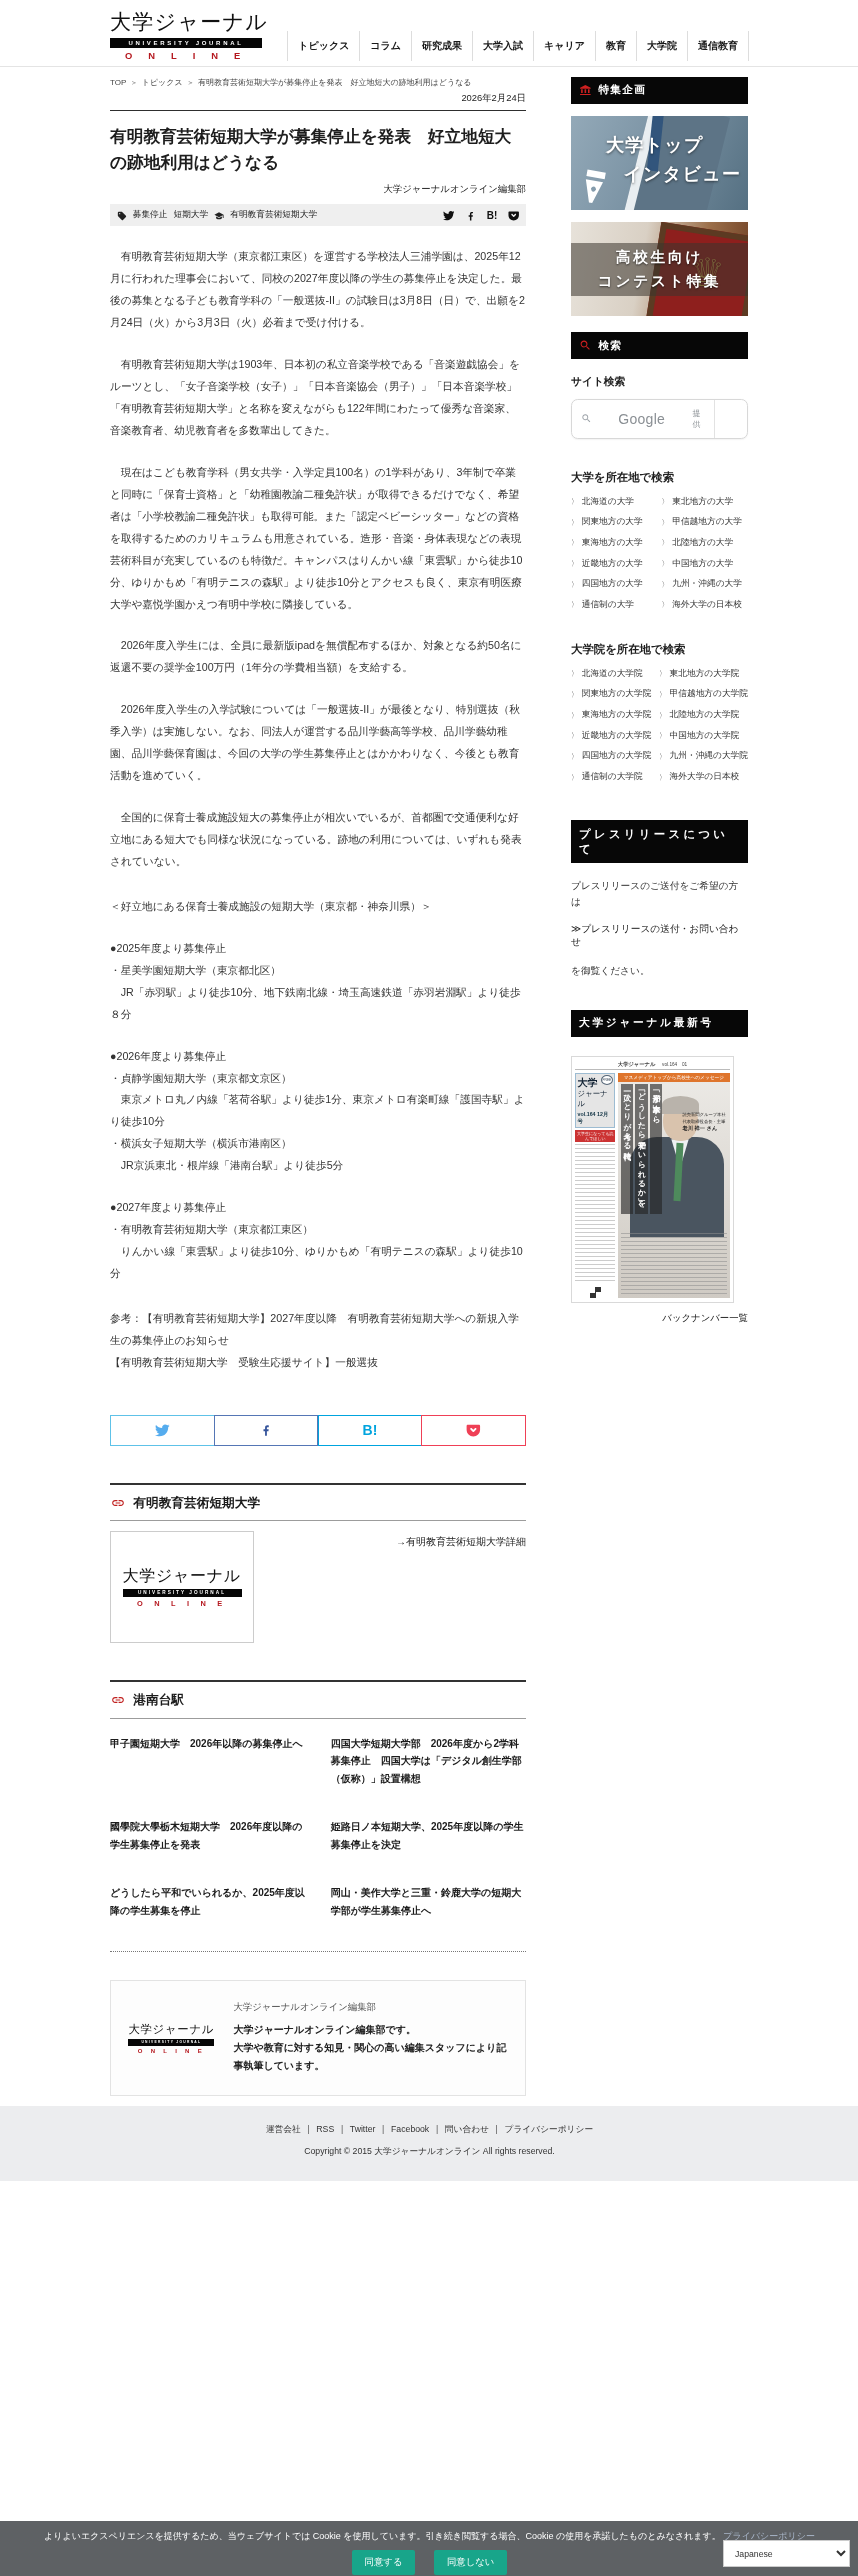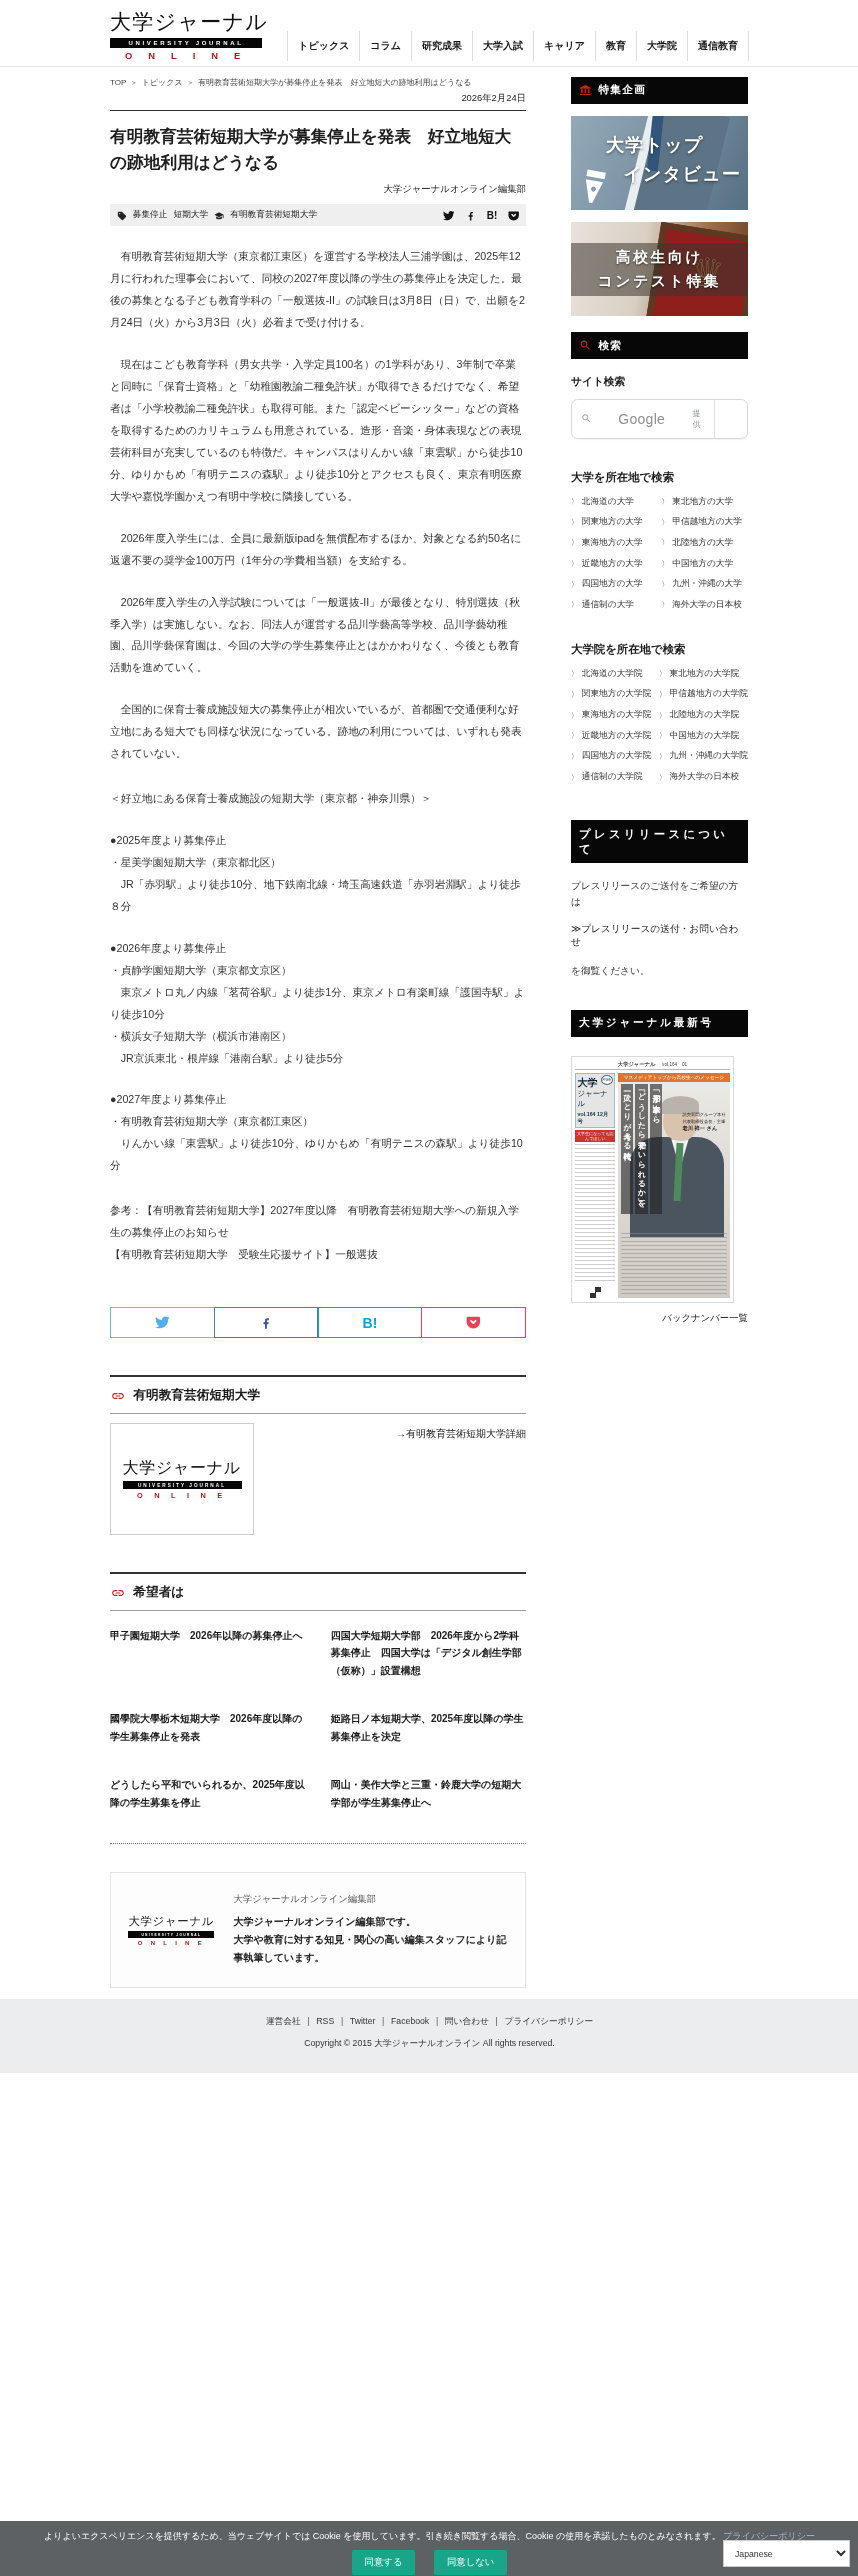--- a/index.html
+++ b/index.html
@@ -211,20 +211,21 @@
             <path d="M13.5 22v-8h2.7l.4-3.2h-3.1V8.7c0-.9.3-1.6 1.6-1.6h1.7V4.2C16.5 4.1 15.5 4 14.4 4c-2.4 0-4 1.4-4 4.1v2.7H7.7V14h2.7v8h3.1z"></path>
           </svg>
         <span class="bexc">B!</span>
         <svg class="sicon" viewBox="0 0 24 24">
             <path d="M21 3H3c-1.1 0-2 .9-2 2v6c0 6.1 4.9 11 11 11s11-4.9 11-11V5c0-1.1-.9-2-2-2zm-4.3 7.7l-3.6 3.6c-.6.6-1.6.6-2.2 0l-3.6-3.6c-.6-.6-.6-1.6 0-2.2.6-.6 1.6-.6 2.2 0l2.5 2.5 2.5-2.5c.6-.6 1.6-.6 2.2 0 .6.6.6 1.6 0 2.2z"></path>
           </svg>
       </span>
     </div>
 
     <p class="para">　有明教育芸術短期大学（東京都江東区）を運営する学校法人三浦学園は、2025年12月に行われた理事会において、同校の2027年度以降の学生の募集停止を決定した。最後の募集となる子ども教育学科の「一般選抜-II」の試験日は3月8日（日）で、出願を2月24日（火）から3月3日（火）必着まで受け付ける。</p>
+    <p class="para">　有明教育芸術短期大学は1903年、日本初の私立音楽学校である「音楽遊戯協会」をルーツとし、「女子音楽学校（女子）」「日本音楽協会（男子）」「日本音楽学校」「有明教育芸術短期大学」と名称を変えながらも122年間にわたって優秀な音楽家、音楽教育者、幼児教育者を多数輩出してきた。</p>
     <p class="para">　現在はこども教育学科（男女共学・入学定員100名）の1学科があり、3年制で卒業と同時に「保育士資格」と「幼稚園教諭二種免許状」が取得できるだけでなく、希望者は「小学校教諭二種免許状」も取得可能。また「認定ベビーシッター」などの資格を取得するためのカリキュラムも用意されている。造形・音楽・身体表現などの表現芸術科目が充実しているのも特徴だ。キャンパスはりんかい線「東雲駅」から徒歩10分、ゆりかもめ「有明テニスの森駅」より徒歩10分とアクセスも良く、東京有明医療大学や嘉悦学園かえつ有明中学校に隣接している。</p>
     <p class="para">　2026年度入学生には、全員に最新版ipadを無償配布するほか、対象となる約50名に返還不要の奨学金100万円（1年分の学費相当額）を支給する。</p>
     <p class="para">　2026年度入学生の入学試験については「一般選抜-II」が最後となり、特別選抜（秋季入学）は実施しない。なお、同法人が運営する品川学藝高等学校、品川学藝幼稚園、品川学藝保育園は、今回の大学の学生募集停止とはかかわりなく、今後とも教育活動を進めていく。</p>
     <p class="para">　全国的に保育士養成施設短大の募集停止が相次いでいるが、首都圏で交通便利な好立地にある短大でも同様な状況になっている。跡地の利用については、いずれも発表されていない。</p>
 
     <div class="sl-head">＜好立地にある保育士養成施設の短期大学（東京都・神奈川県）＞</div>
 
     <div class="sl-group">
       <div class="sl-line">●2025年度より募集停止</div>
       <div class="sl-line">・星美学園短期大学（東京都北区）</div>
@@ -286,21 +287,21 @@
         </div>
         <div class="univ-detail">→有明教育芸術短期大学詳細</div>
       </div>
     </div>
 
     <div class="sect sect-ruletop">
       <div class="sect-head">
         <svg class="linkicon" viewBox="0 0 24 24">
             <path d="M3.9 12c0-1.7 1.4-3.1 3.1-3.1h4V7H7c-2.8 0-5 2.2-5 5s2.2 5 5 5h4v-1.9H7c-1.7 0-3.1-1.4-3.1-3.1zM8 13h8v-2H8v2zm9-6h-4v1.9h4c1.7 0 3.1 1.4 3.1 3.1s-1.4 3.1-3.1 3.1h-4V17h4c2.8 0 5-2.2 5-5s-2.2-5-5-5z"></path>
           </svg>
-        <span class="sect-title">希望者は</span>
+        <span class="sect-title">港南台駅</span>
       </div>
       <div class="rel-grid">
         <div class="rel-item">甲子園短期大学　2026年以降の募集停止へ</div>
         <div class="rel-item">四国大学短期大学部　2026年度から2学科募集停止　四国大学は「デジタル創生学部（仮称）」設置構想</div>
         <div class="rel-item">國學院大學栃木短期大学　2026年度以降の学生募集停止を発表</div>
         <div class="rel-item">姫路日ノ本短期大学、2025年度以降の学生募集停止を決定</div>
         <div class="rel-item">どうしたら平和でいられるか、2025年度以降の学生募集を停止</div>
         <div class="rel-item">岡山・美作大学と三重・鈴鹿大学の短期大学部が学生募集停止へ</div>
       </div>
       <div class="dotted-rule"></div>

